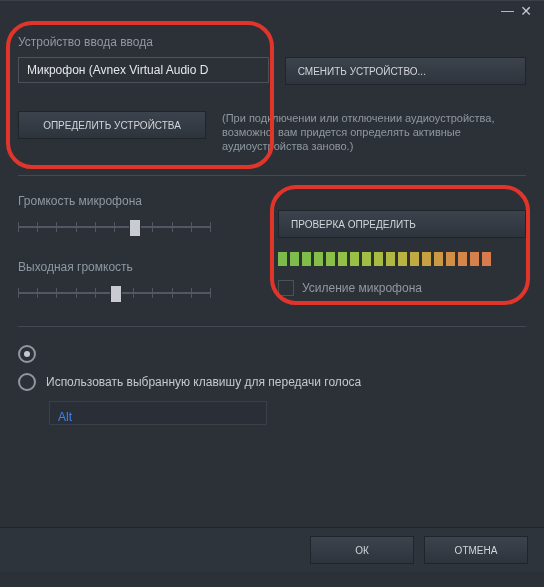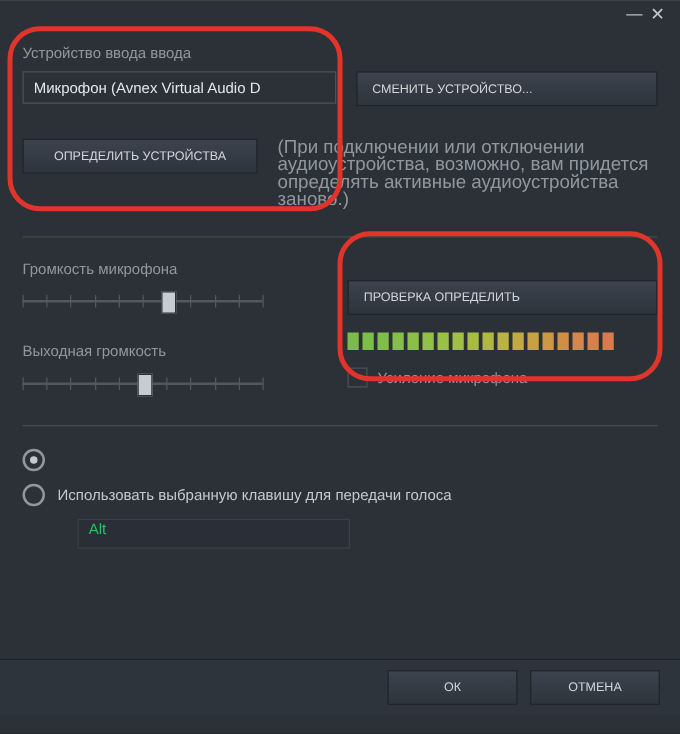--- a/index.html
+++ b/index.html
@@ -8,37 +8,37 @@
   .titlebar .min,.titlebar .close{position:absolute;top:4px;color:#c6c8cf;font-size:13px;line-height:12px;cursor:pointer}
   .titlebar .min{right:30px}
   .titlebar .close{right:12px;font-size:14px}
   .inner{padding:16px 18px 0 18px}
   .row{display:flex;align-items:flex-start;gap:16px}
   .label{color:#8f98a0;margin-bottom:8px}
   .device-box{width:240px;height:24px;border:1px solid #4b5259;background:#2c3138;color:#e5e6e8;font-size:12px;padding:0 8px;display:flex;align-items:center}
   .btn{height:26px;padding:0 12px;display:inline-flex;align-items:center;font-size:10px;color:#d3d5da;cursor:pointer;
        background:linear-gradient(to bottom,#3c434d 0%,#2e343c 100%);border:1px solid #20242b}
   .btn-wide{width:222px}
-  .hint{color:#8f98a0;font-size:15px;line-height:14px}
+  .hint{color:#8f98a0;font-size:11px;line-height:14px}
   .sep{border:0;border-top:1px solid #434a54;margin:22px 0 18px 0}
   .col{flex:1}
   .slider{position:relative;height:22px;margin-top:6px}
   .slider .track{position:absolute;top:10px;left:0;right:40px;height:2px;background:#515861}
   .slider .ticks{position:absolute;top:6px;left:0;right:40px;height:10px}
   .slider .tick{position:absolute;width:1px;height:10px;background:#515861}
   .slider .thumb{position:absolute;top:3px;width:10px;height:16px;background:#c8cbd1;border:1px solid #2b2f36}
   .meter-box{margin-top:0}
   .meter-bars{display:flex;gap:3px;margin:14px 0 14px 0}
   .bar{width:9px;height:14px}
   .checkbox{display:flex;align-items:center;gap:8px;color:#8f98a0;font-size:12px}
   .cb-box{width:14px;height:14px;border:1px solid #4b5259;background:#2c3138}
   .radio-row{display:flex;align-items:center;gap:10px;margin:10px 0;color:#c6c8cf;font-size:12px}
   .radio-outer{width:14px;height:14px;border-radius:50%;border:2px solid #8f98a0;display:flex;align-items:center;justify-content:center}
   .radio-inner{width:6px;height:6px;border-radius:50%;background:#c6c8cf}
-  .key-input{margin-left:44px;width:200px;height:22px;border:1px solid #3a4049;background:#2a2f37;color:#22c55e;font-size:12px;padding:0 8px;display:flex;align-items:flex-start}
+  .key-input{margin-left:31px;width:200px;height:22px;border:1px solid #3a4049;background:#2a2f37;color:#3b82f6;font-size:12px;padding:0 8px;display:flex;align-items:flex-end}
   .footer{position:absolute;left:0;right:0;bottom:15px;height:44px;border-top:1px solid #20242b;background:#2e343c;display:flex;justify-content:flex-end;align-items:center;gap:10px;padding-right:16px}
   .footer .btn{min-width:78px;justify-content:center}
   
   .annot{position:absolute;border:4px solid #e1352b;border-radius:26px;pointer-events:none;box-sizing:border-box}
   .annot1{left:6px;top:20px;width:268px;height:148px}
   .annot2{left:270px;top:184px;width:260px;height:120px}
 </style>
 </head>
 <body>
 

